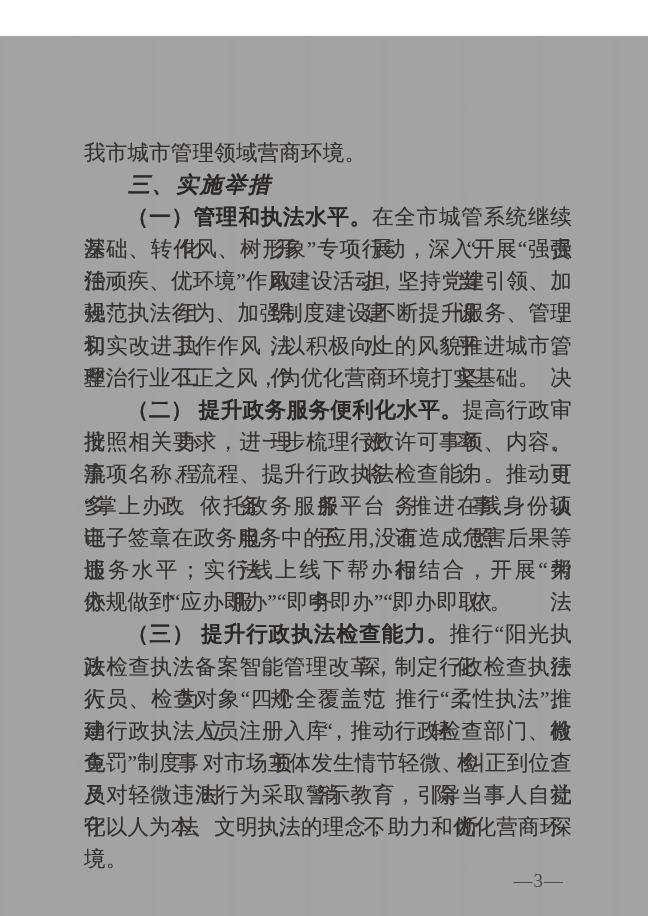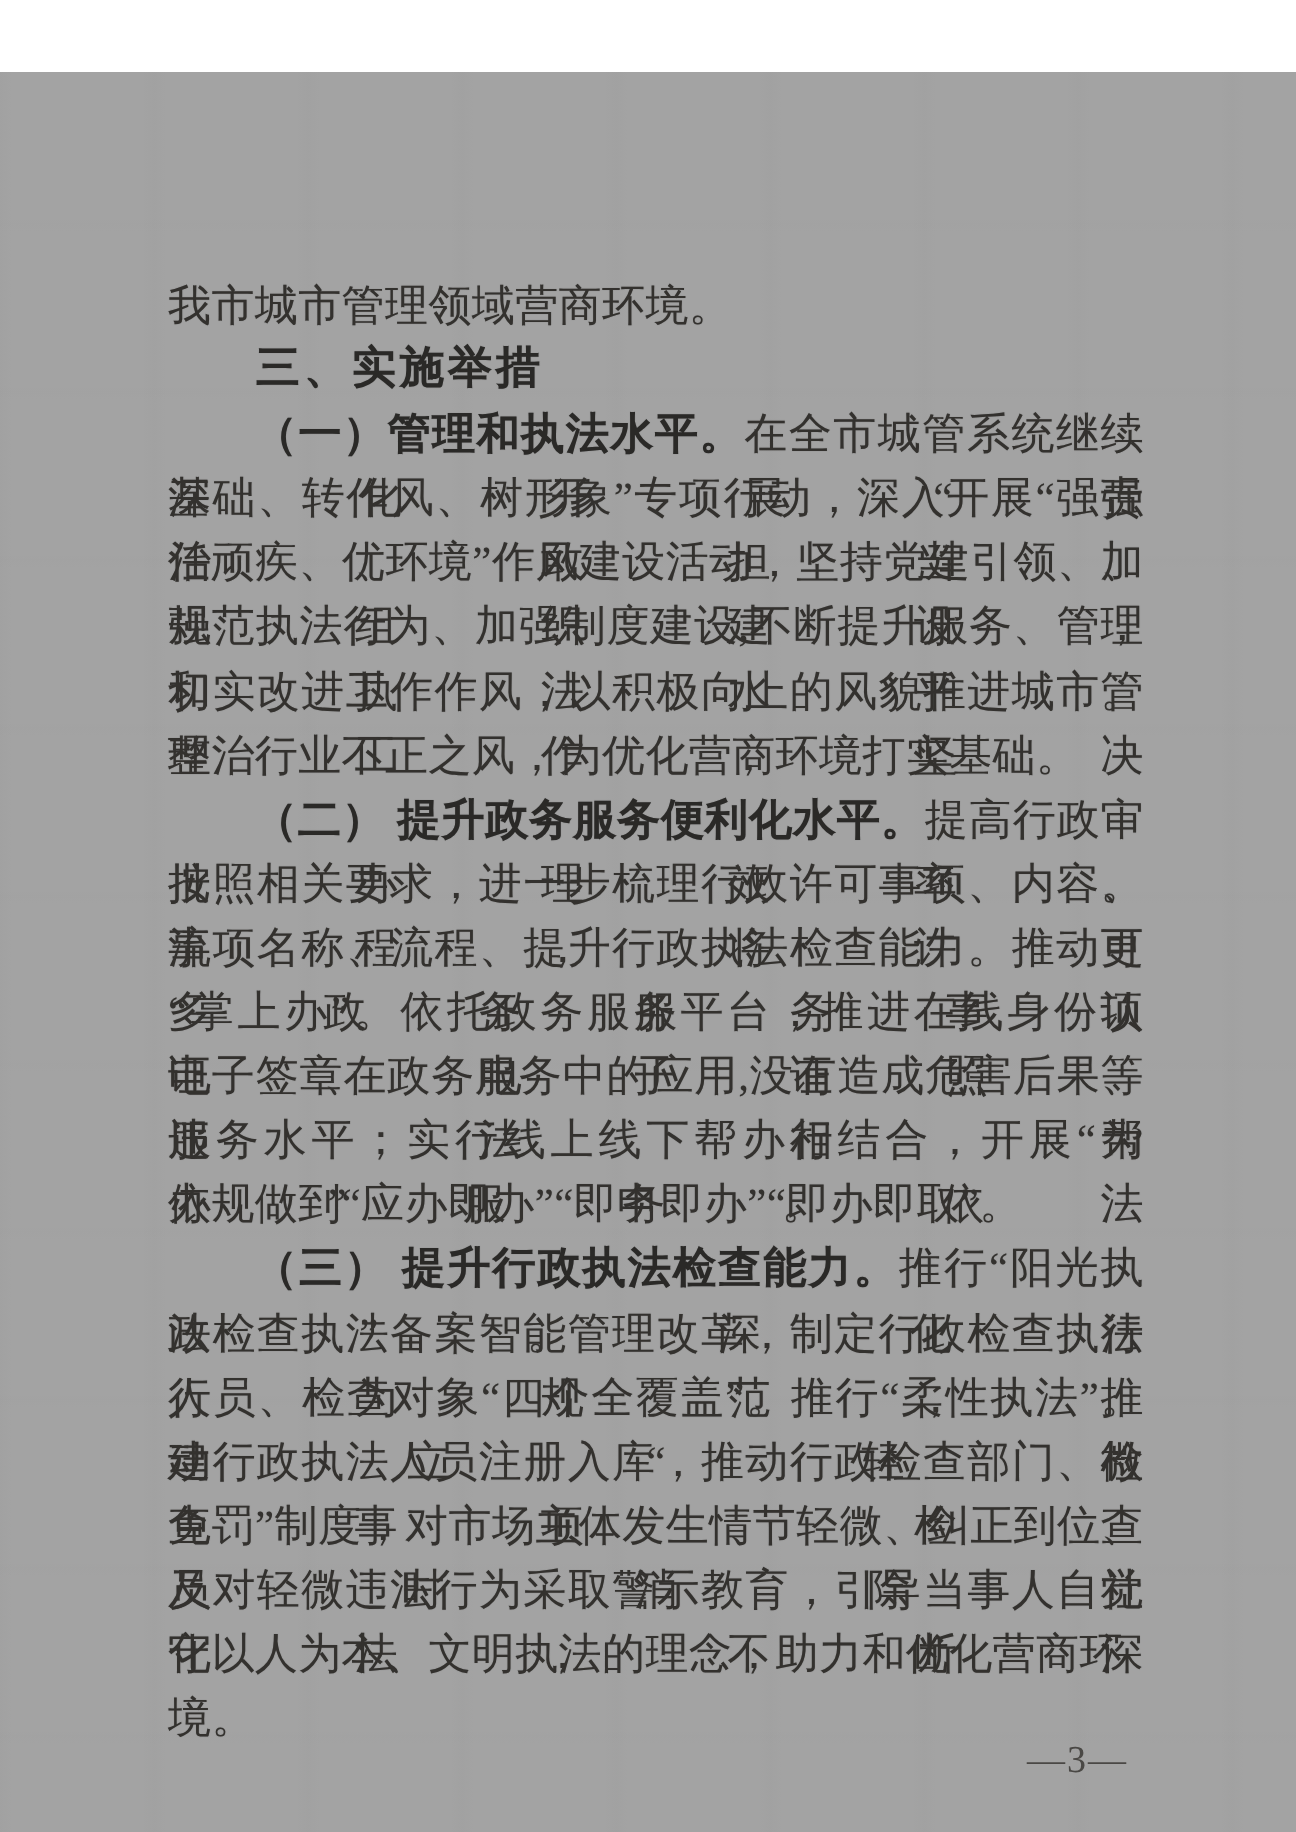--- a/index.html
+++ b/index.html
@@ -38,20 +38,21 @@
   .line.justify{
     text-align:justify;
     text-align-last:justify;
   }
   .line.heading{
     font-family:"DejaVu Sans","Liberation Sans",sans-serif;
     font-weight:700;
     font-size:22px;
     color:#222120;
     letter-spacing:2px;
+    font-style:italic;
   }
   .seg.bold{
     font-weight:700;
     color:#2a2927;
   }
   .page-number{
     position:absolute;
     top:834px;
     right:84px;
     font-size:19px;

